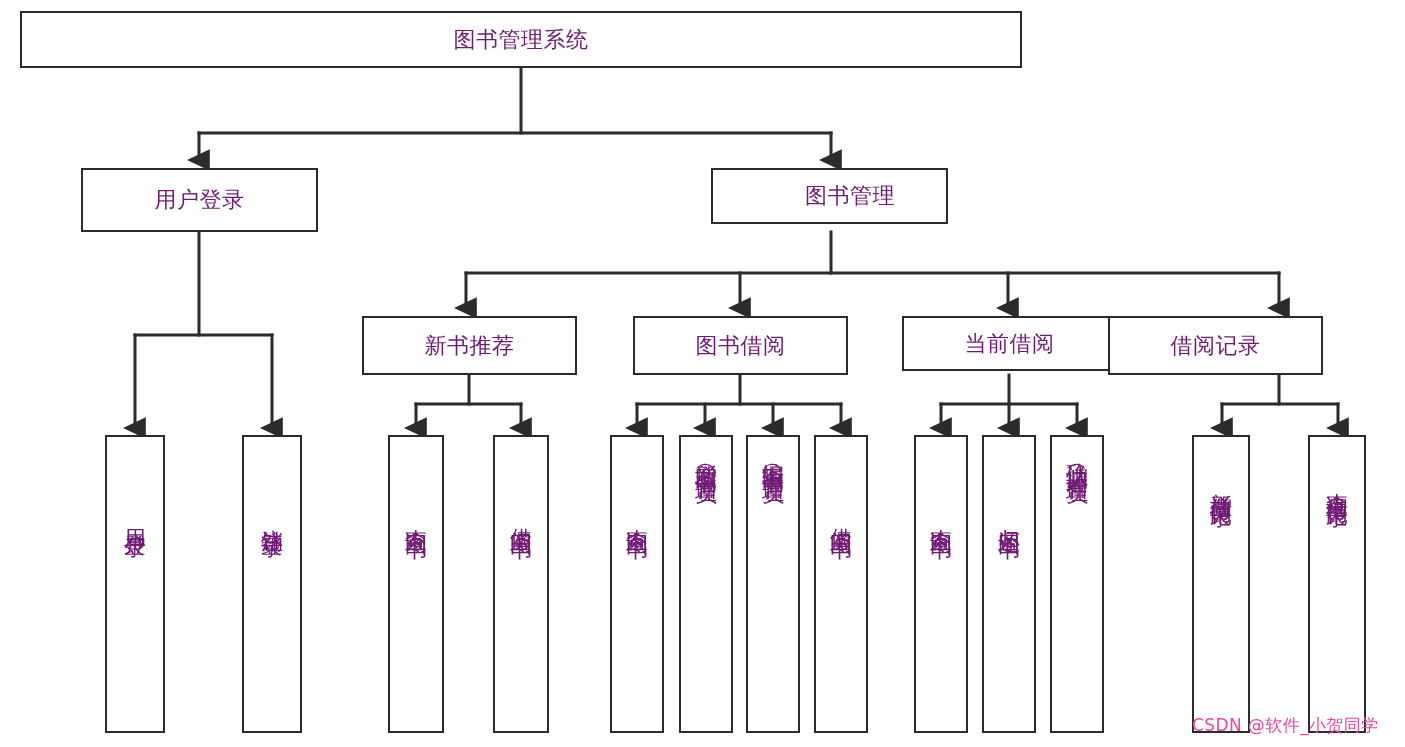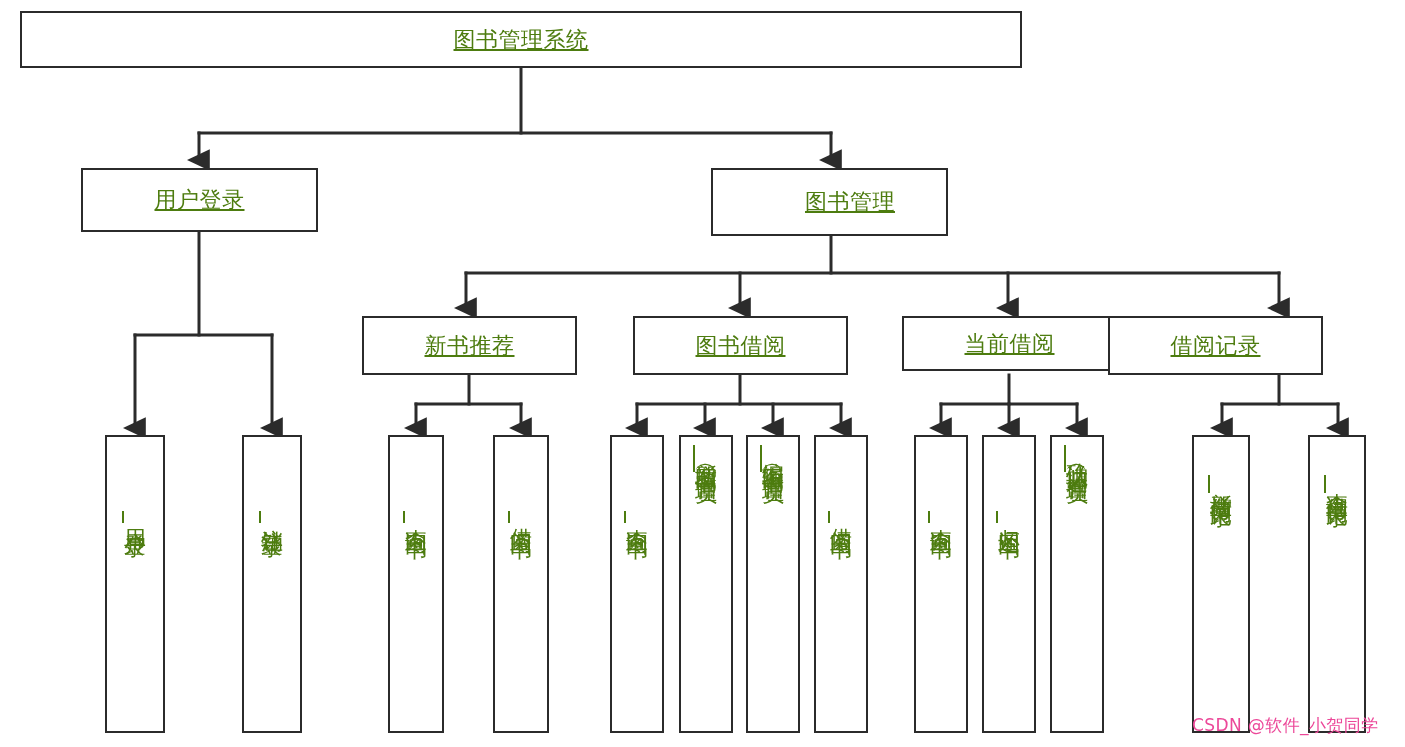--- a/index.html
+++ b/index.html
@@ -29,25 +29,24 @@
     position: absolute;
     box-sizing: border-box;
     border: 2.5px solid #2b2b2b;
     background: #ffffff;
     display: flex;
     align-items: center;
     justify-content: center;
     z-index: 2;
   }
   .node-label {
-    color: #4d7c0f;
+    color: #701a75;
     line-height: 1.05;
     letter-spacing: 0.5px;
     white-space: nowrap;
-    text-decoration: underline;
   }
   .node.horizontal .node-label {
     font-size: 22px;
   }
   .node.vertical {
     align-items: flex-start;
     justify-content: center;
   }
   .node.vertical .node-label {
     writing-mode: vertical-rl;
@@ -123,21 +122,21 @@
     </g>
   </svg>
 
   <div class="node horizontal" style="left:20px; top:11px; width:1002px; height:57px;">
     <span class="node-label">图书管理系统</span>
   </div>
 
   <div class="node horizontal" style="left:81px; top:168px; width:237px; height:64px;">
     <span class="node-label">用户登录</span>
   </div>
-  <div class="node horizontal" style="left:711px; top:168px; width:237px; height:68px;padding-left:41px;">
+  <div class="node horizontal" style="left:711px; top:168px; width:237px; height:56px;padding-left:41px;">
     <span class="node-label">图书管理</span>
   </div>
 
   <div class="node horizontal" style="left:362px; top:316px; width:215px; height:59px;">
     <span class="node-label">新书推荐</span>
   </div>
   <div class="node horizontal" style="left:633px; top:316px; width:215px; height:59px;">
     <span class="node-label">图书借阅</span>
   </div>
   <div class="node horizontal" style="left:902px; top:316px; width:215px; height:55px;">

